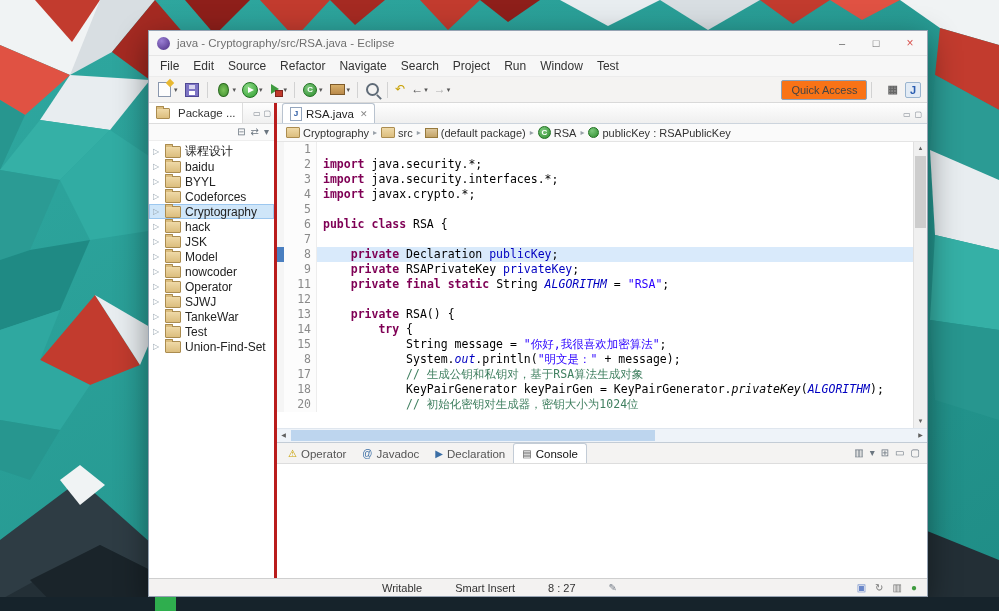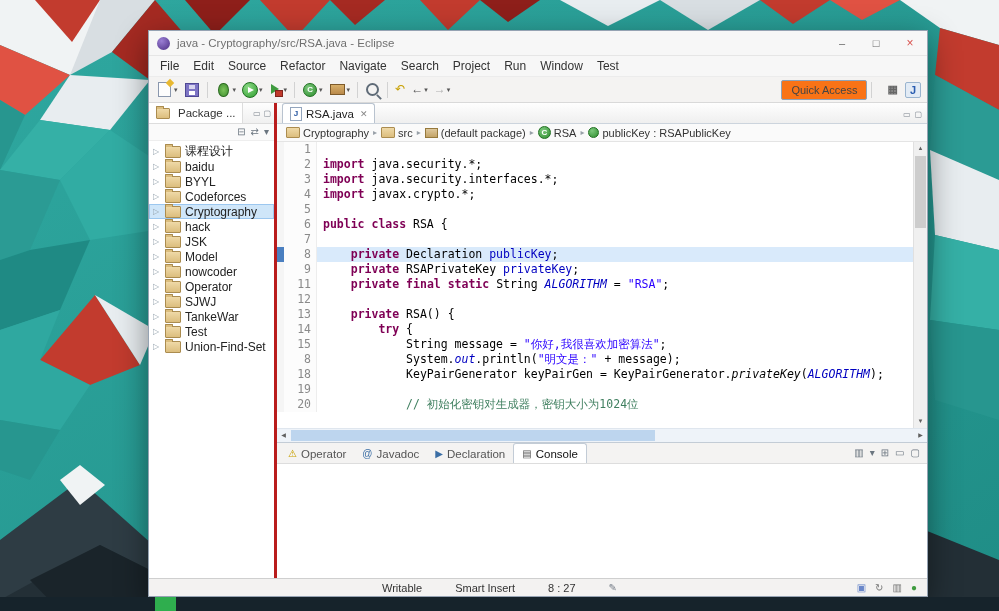--- a/index.html
+++ b/index.html
@@ -466,27 +466,27 @@
                   <span class="ln">15</span>
                   <span class="cd"><span class="tk-pl">            String message = </span><span class="tk-str">"你好,我很喜欢加密算法"</span><span class="tk-pl">;</span></span>
                 </div>
                 <div class="crow">
                   <span class="mk"></span>
                   <span class="ln">8</span>
                   <span class="cd"><span class="tk-pl">            System.</span><span class="tk-sfld">out</span><span class="tk-pl">.println(</span><span class="tk-str">"明文是："</span><span class="tk-pl"> + message);</span></span>
                 </div>
                 <div class="crow">
                   <span class="mk"></span>
+                  <span class="ln">17</span>
+                  <span class="cd"><span class="tk-pl">            </span><span class="tk-com">// 生成公钥和私钥对，基于RSA算法生成对象</span></span>
+                </div>
+                <div class="crow">
+                  <span class="mk"></span>
                   <span class="ln">18</span>
                   <span class="cd"><span class="tk-pl">            KeyPairGenerator keyPairGen = KeyPairGenerator.</span><span class="tk-smeth">privateKey</span><span class="tk-pl">(</span><span class="tk-sfld">ALGORITHM</span><span class="tk-pl">);</span></span>
-                </div>
-                <div class="crow">
-                  <span class="mk"></span>
-                  <span class="ln">19</span>
-                  <span class="cd"></span>
                 </div>
                 <div class="crow">
                   <span class="mk"></span>
                   <span class="ln">20</span>
                   <span class="cd"><span class="tk-pl">            </span><span class="tk-com">// 初始化密钥对生成器，密钥大小为1024位</span></span>
                 </div>
               </div>
             <div class="vscroll">
               <div class="sb-btn">▲</div>
               <div class="vthumb"></div>

